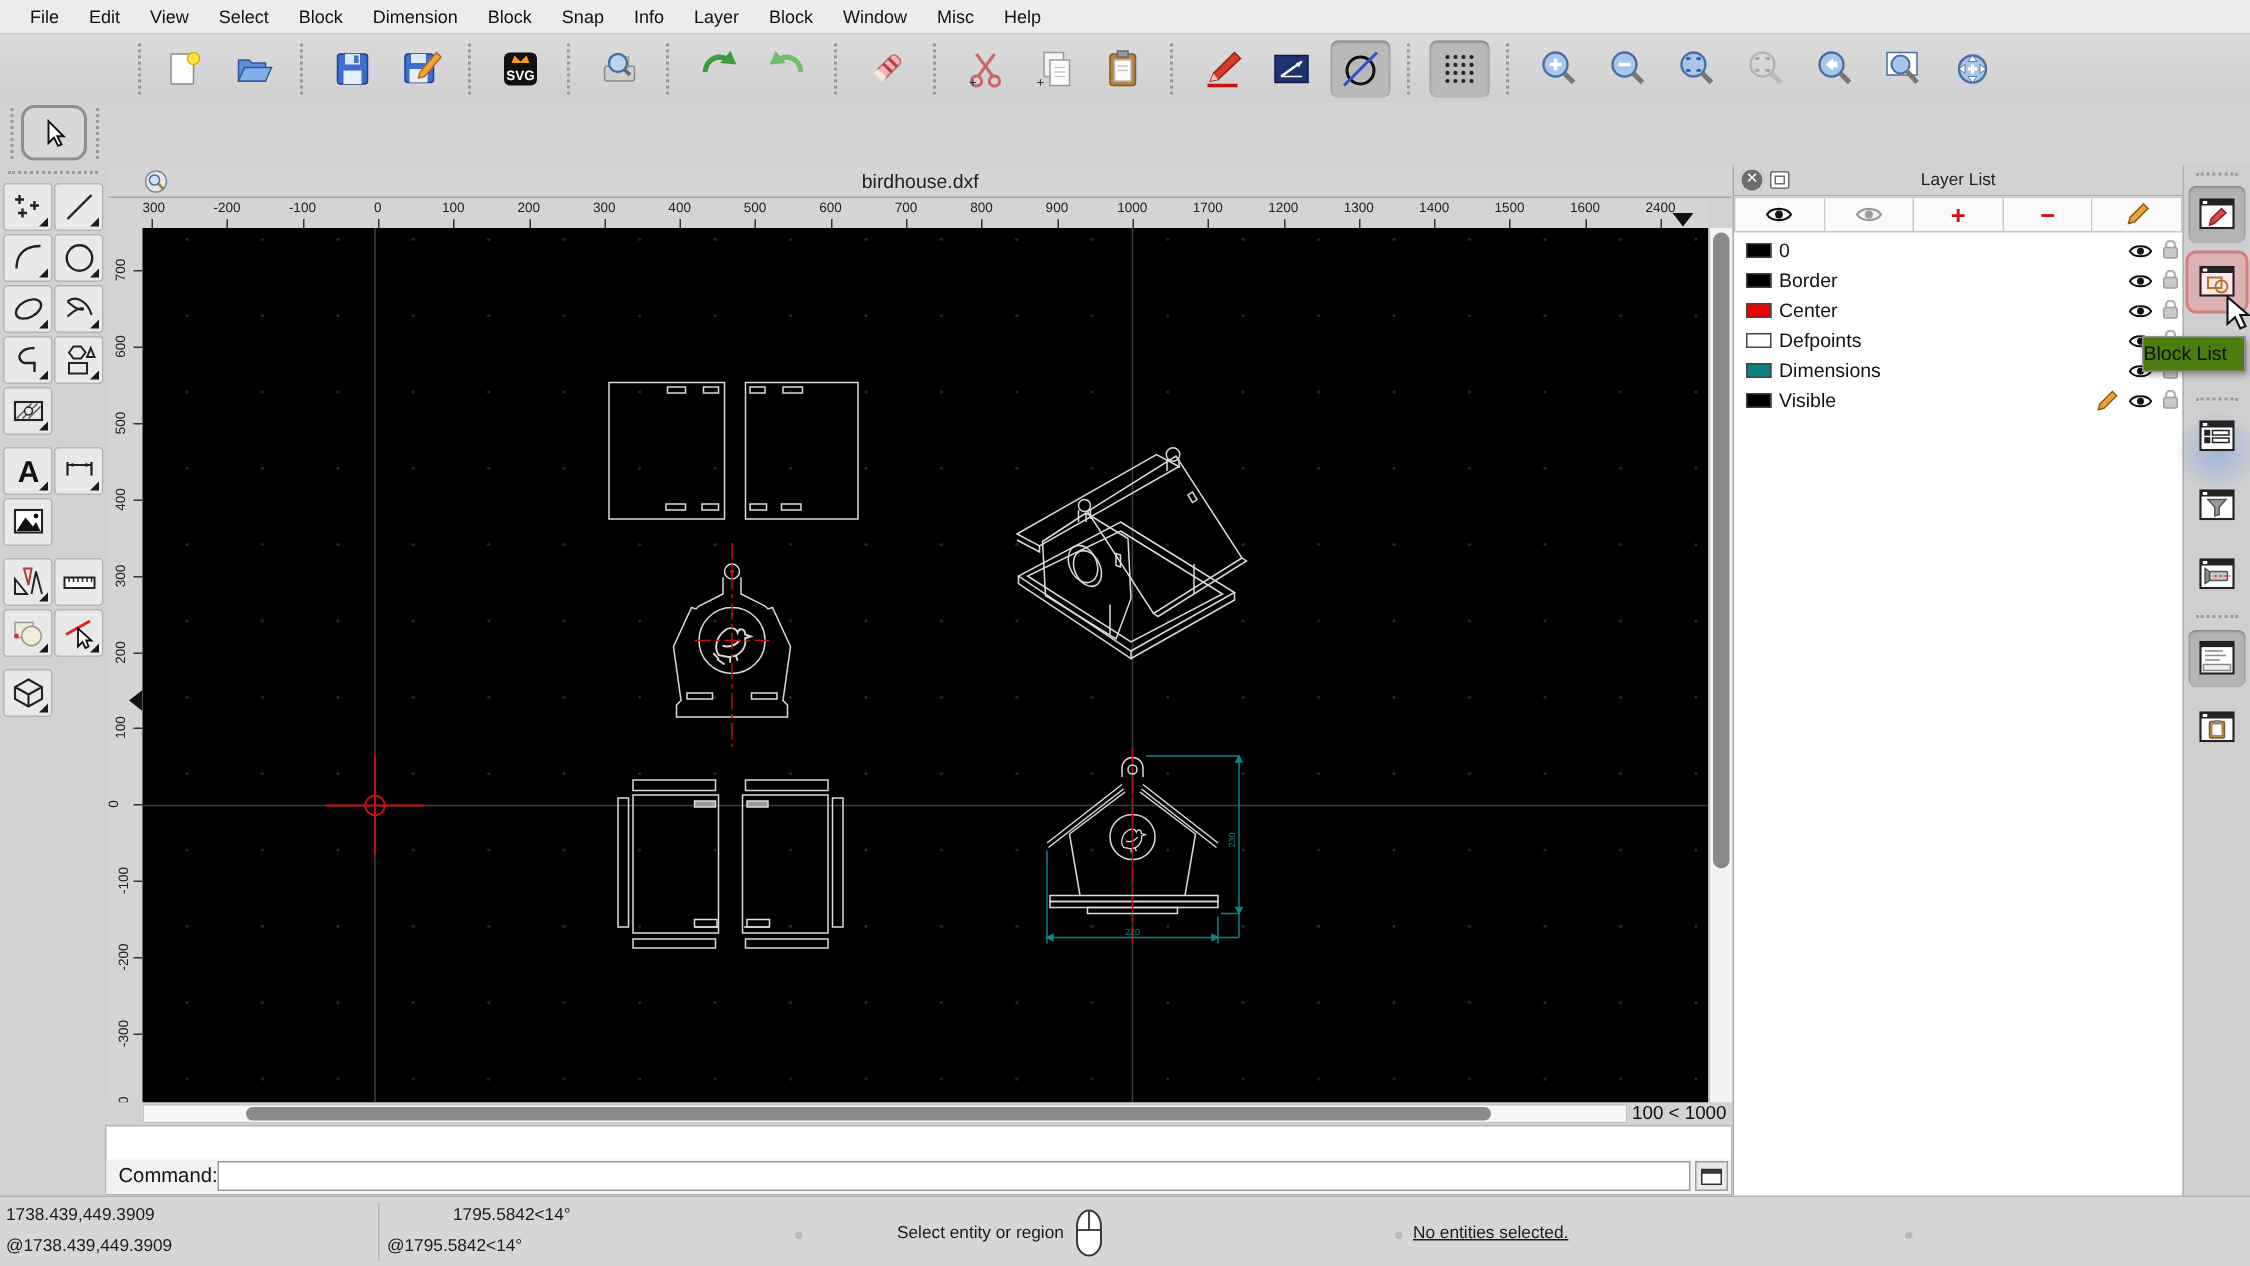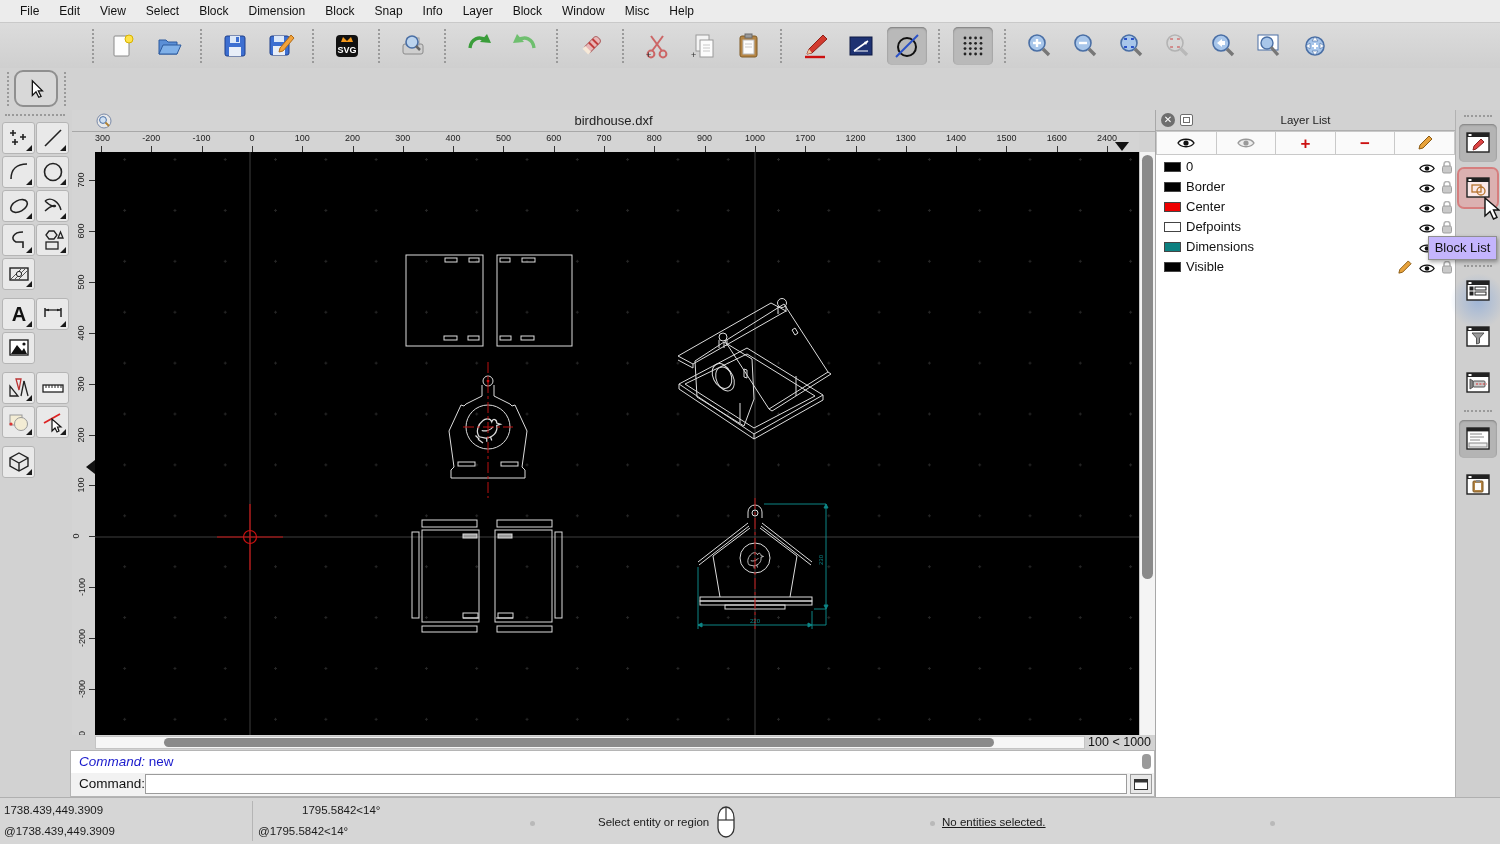--- a/index.html
+++ b/index.html
@@ -124,23 +124,23 @@
     border-left:1px solid #b2b2b2; }
   .dock-dots { position:absolute; left:8px; width:28px; height:2px; border-top:2px dotted #9a9a9a; }
   .dbtn { position:absolute; left:3px; width:38px; height:38px; border-radius:5px;
     display:flex; align-items:center; justify-content:center; }
   .dbtn.pressed { background:#b4b4b4; box-shadow:inset 0 1px 2px rgba(0,0,0,.3); }
   .dbtn svg { width:28px; height:28px; }
   #dock-highlight { position:absolute; left:-6px; top:163px; width:56px; height:56px;
     border-radius:50%; background:radial-gradient(circle, rgba(120,160,220,.55), rgba(120,160,220,0) 70%); }
 
   
-  #tooltip { left:1428px; top:236px; width:69px; height:24px; background:#c4b5fd;
+  #tooltip { left:1428px; top:224px; width:69px; height:24px; background:#4d7c0f;
     border:1px solid #8f8f8f; box-shadow:1px 2px 4px rgba(0,0,0,.35);
-    font-size:13px; color:#111; text-align:center; line-height:22px; z-index:50; }
+    font-size:13px; color:#111; text-align:left; line-height:22px; z-index:50; }
   #cursor { left:1483px; top:197px; z-index:60; }
 
   svg text { font-family:"Liberation Sans", sans-serif; }
 </style>
 </head>
 <body>
 
 <div id="app">
 
   <div id="menubar" class="abs">
@@ -695,24 +695,20 @@
       <div class="thumb"></div>
     </div>
   <div id="hscroll-row" class="abs">
     <div id="hscroll">
         <div class="thumb"></div>
       </div>
     <span id="zoom-status">100 &lt; 1000</span>
   </div>
 
   <div id="cmdarea" class="abs">
-    <div id="cmd-history">
-      <div class="txt"><span class="lbl">Command:</span> <span>new</span></div>
-      <div id="cmd-hscrollthumb"></div>
-    </div>
     <div id="cmd-input-row">
       <label>Command:</label>
       <input id="cmd-input" type="text" value="" style="">
       <div id="cmd-detach">
         <svg width="14" height="11" viewBox="0 0 14 11">
             <rect x="0.5" y="0.5" width="13" height="10" fill="#fff" stroke="#333"></rect>
             <rect x="0.5" y="0.5" width="13" height="3" fill="#333"></rect>
           </svg>
       </div>
     </div>

